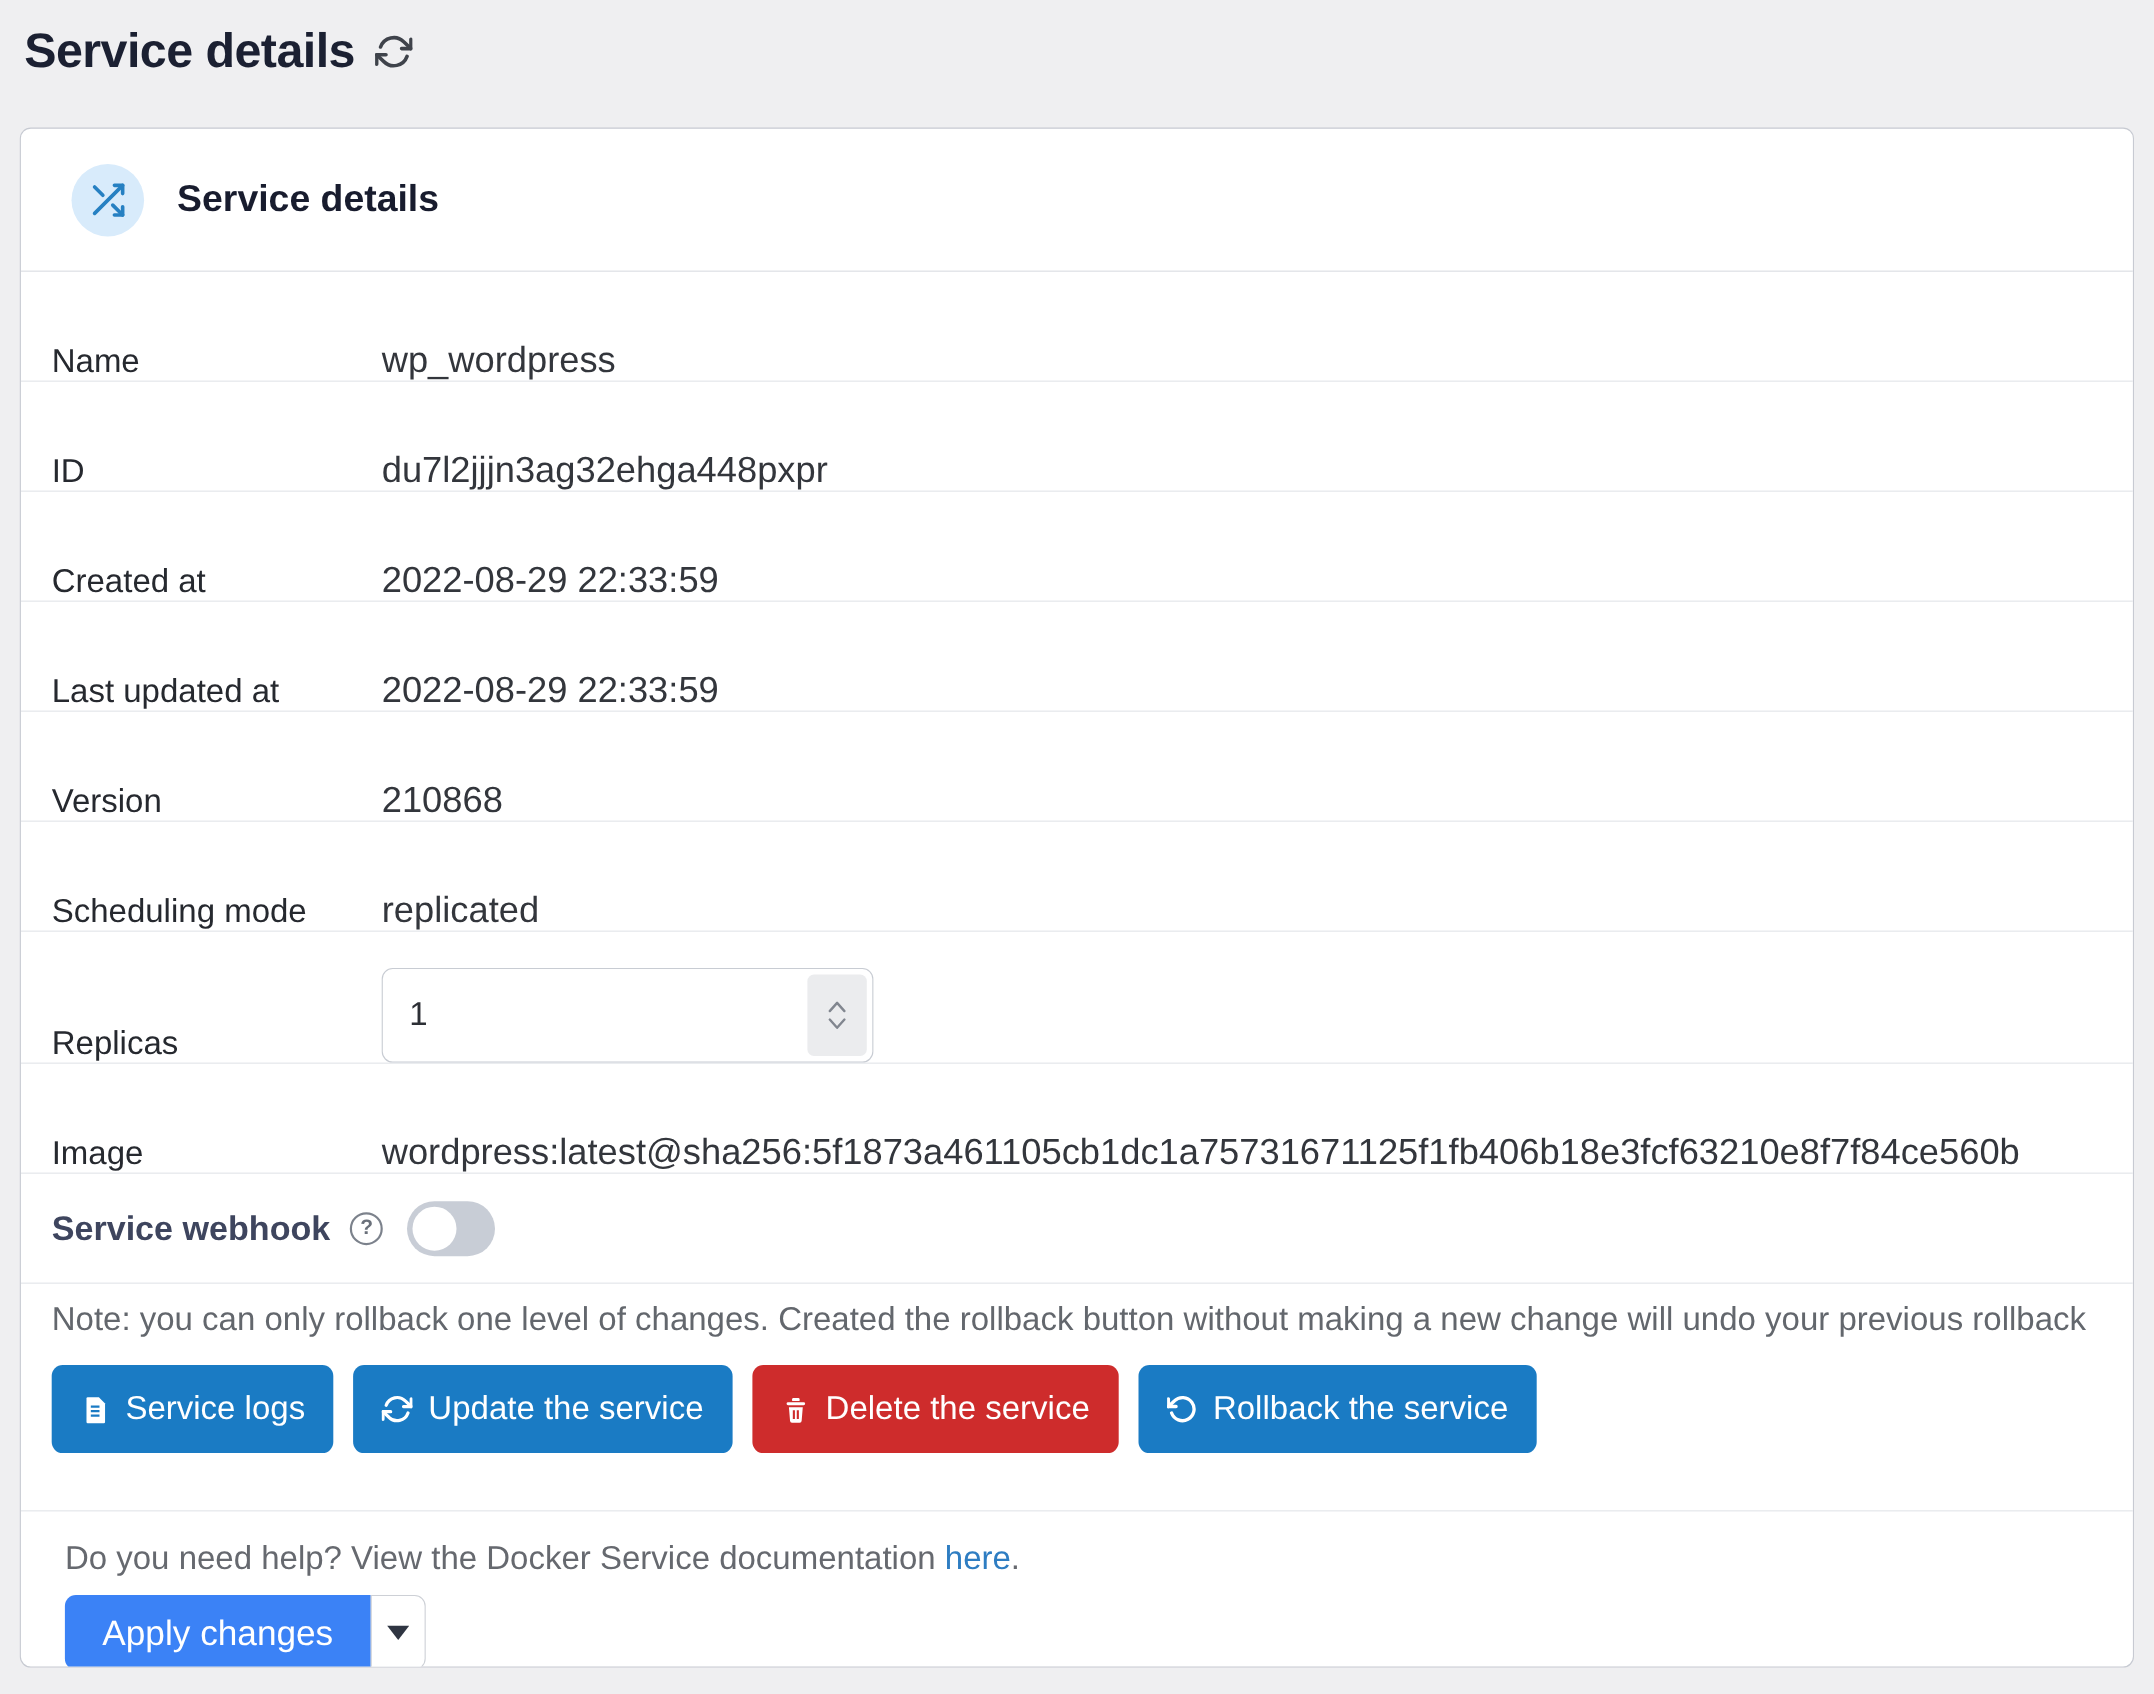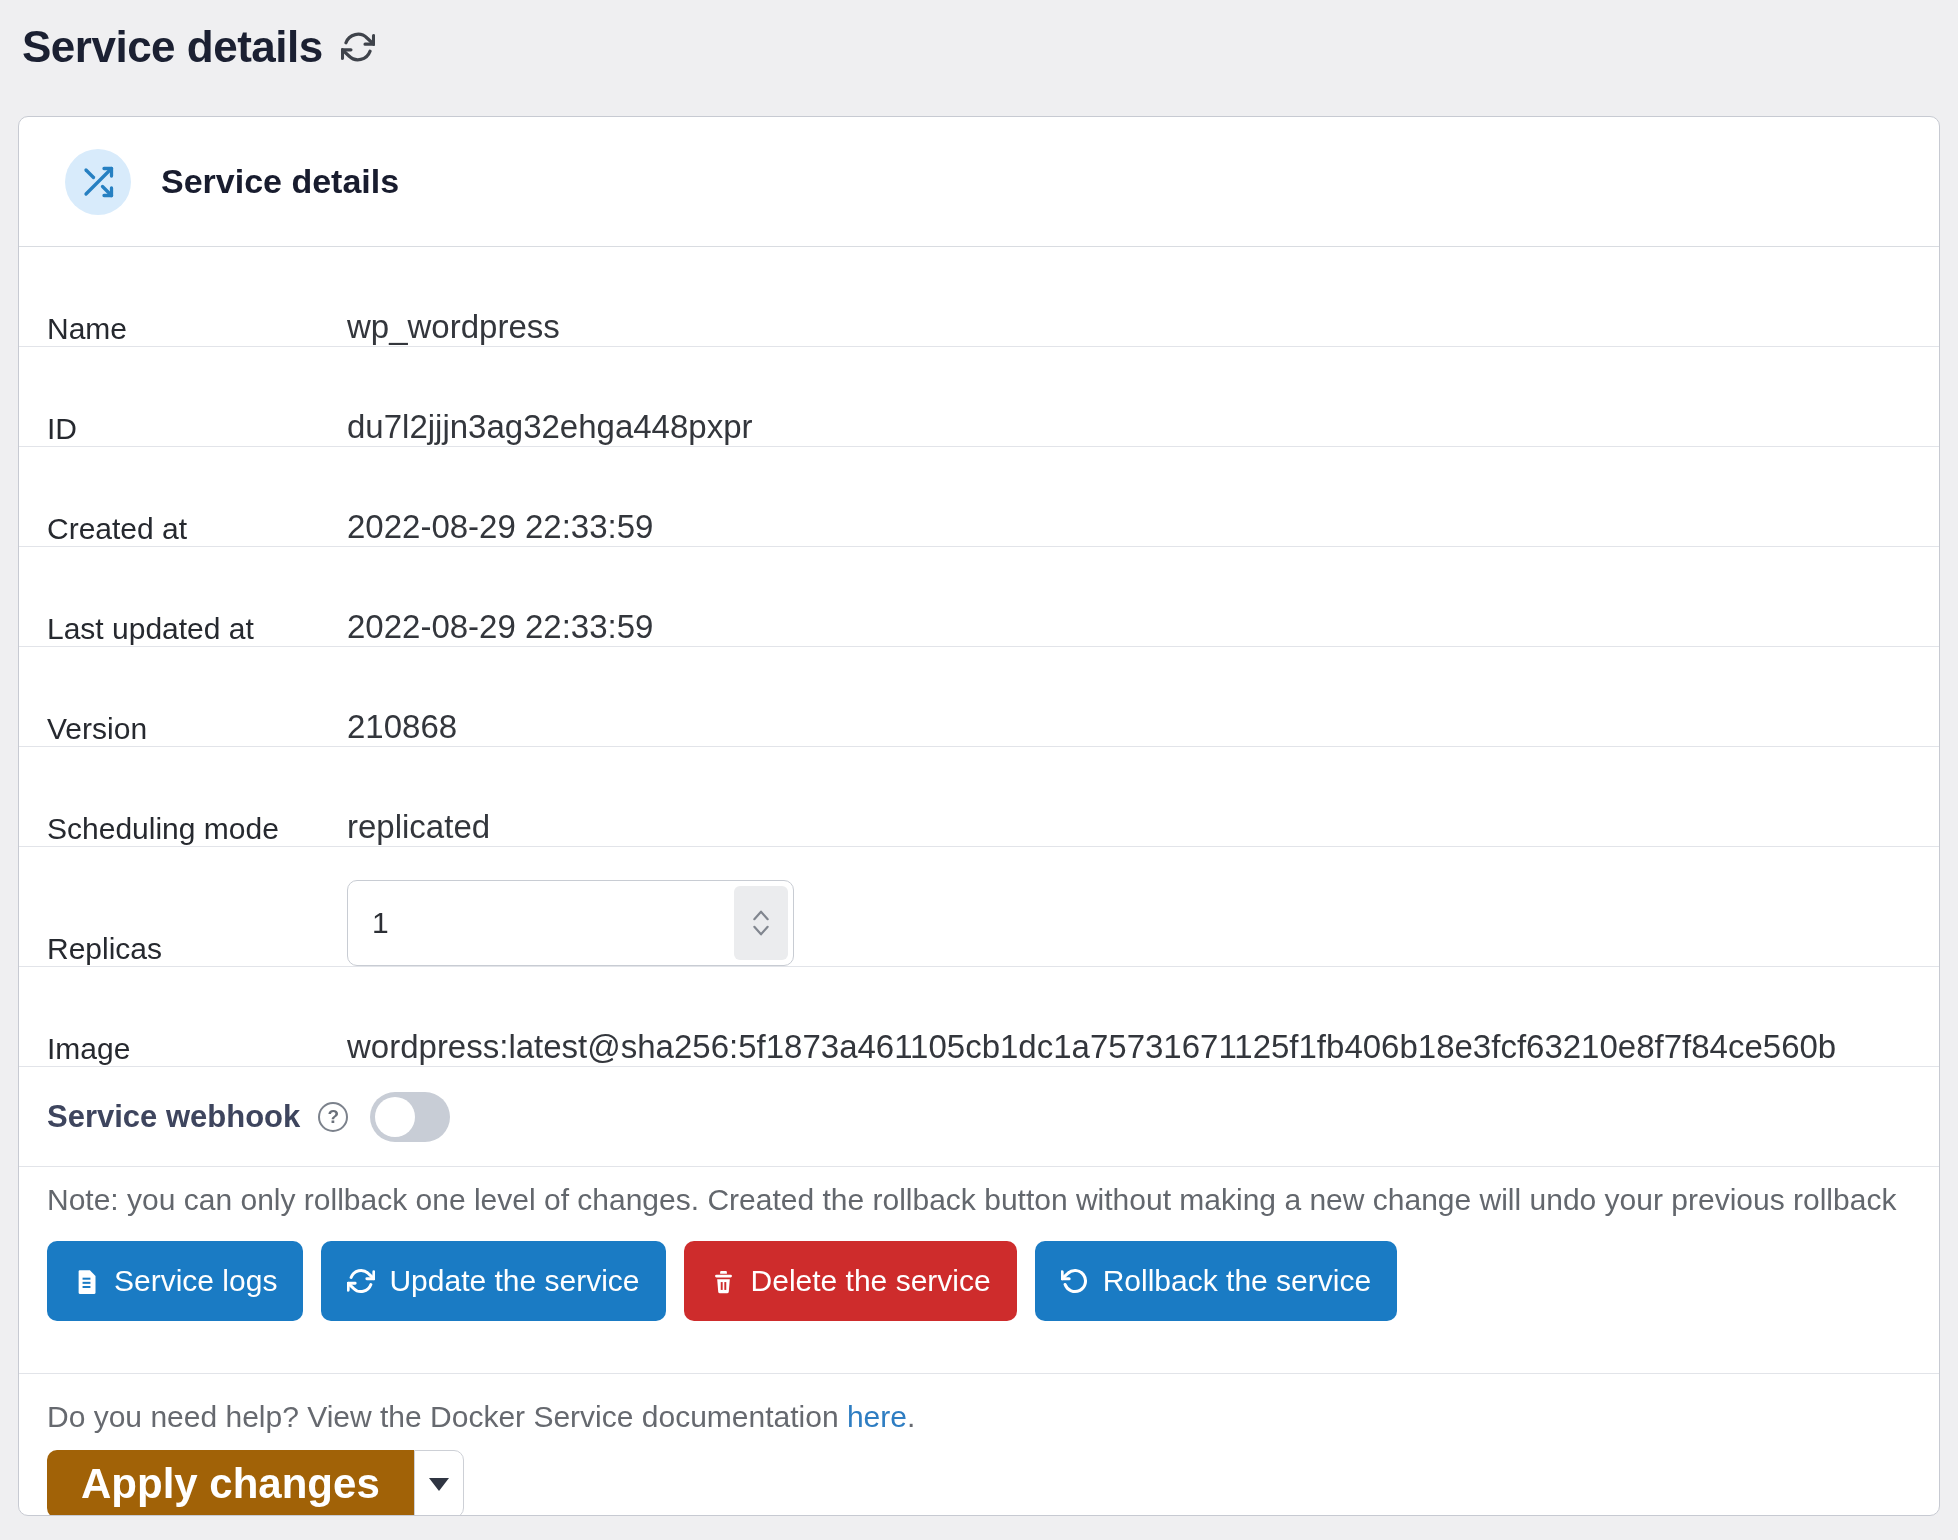--- a/index.html
+++ b/index.html
@@ -41,26 +41,26 @@
   .note-area { padding:0 28px; }
   .note-text { margin-top:16px; font-size:30px; color:#63676d; }
 
   .btn-row { display:flex; gap:18px; padding-left:28px; margin-top:24px; }
   .btn { display:inline-flex; align-items:center; gap:14px; height:80px; padding:0 26px; border:none; border-radius:10px; font-size:30px; color:#ffffff; font-family:"Liberation Sans", sans-serif; cursor:pointer; }
   .btn-blue { background:#1a7bc4; }
   .btn-red  { background:#ce2c2c; }
 
   .footer-divider { border:none; border-top:1px solid #e2e4e9; margin-top:52px; }
 
-  .footer { padding:0 28px; }
+  .footer { padding:0 40px; }
   .help-text { margin-top:26px; font-size:30px; color:#66696f; }
   .help-text a { color:#2e7dc2; text-decoration:none; }
 
   .apply-split { display:inline-flex; margin-top:16px; }
-  .apply-main { height:68px; padding:0 34px; background:#a16207; color:#ffffff; font-size:42px; border:none; border-radius:10px 0 0 10px; font-family:"Liberation Sans", sans-serif; cursor:default;font-weight:bold; }
+  .apply-main { height:68px; padding:0 34px; background:#3b82f6; color:#ffffff; font-size:32px; border:none; border-radius:10px 0 0 10px; font-family:"Liberation Sans", sans-serif; cursor:default; }
   .apply-caret { width:50px; height:68px; background:#ffffff; border:1px solid #cdd0d6; border-radius:0 10px 10px 0; display:flex; align-items:center; justify-content:center; cursor:pointer; }
   .caret-down { width:0; height:0; border-left:10px solid transparent; border-right:10px solid transparent; border-top:13px solid #2f3542; }
 </style>
 </head>
 <body>
 
 <div class="page-title-wrap">
   <div class="page-title">Service details</div>
   <span class="refresh-top">
     <svg width="34" height="34" viewBox="0 0 24 24" fill="none" stroke="#3f434b" stroke-width="2.3" stroke-linecap="round" stroke-linejoin="round">

